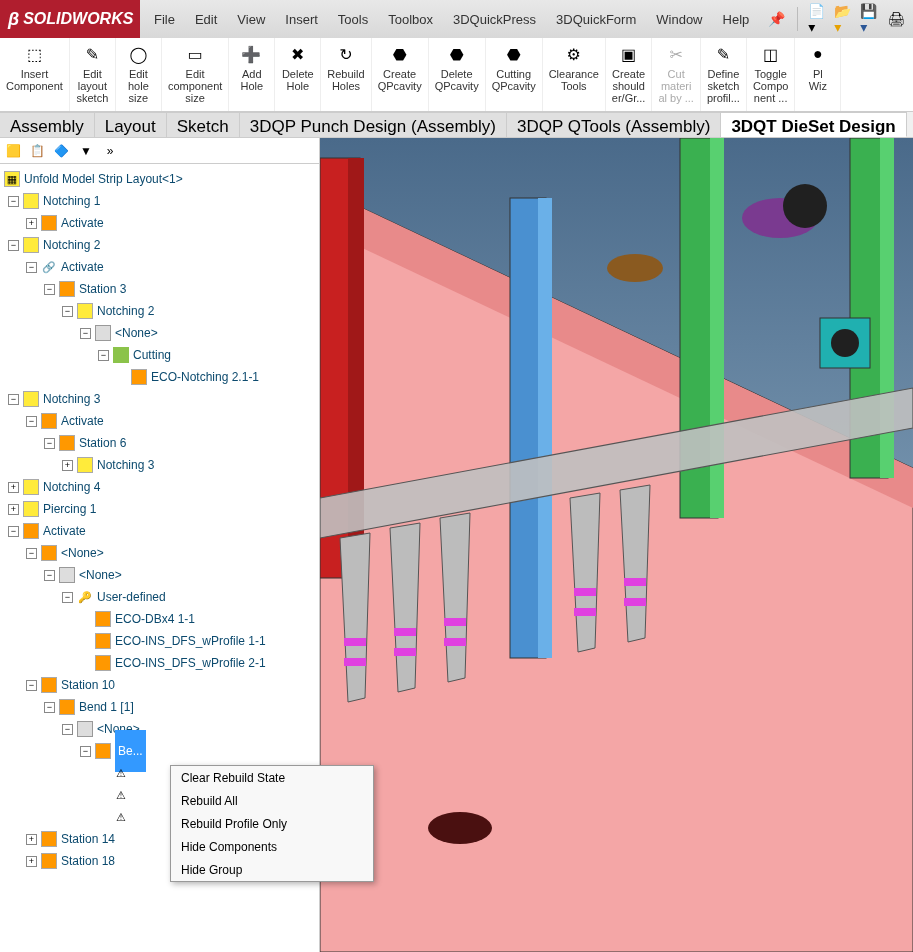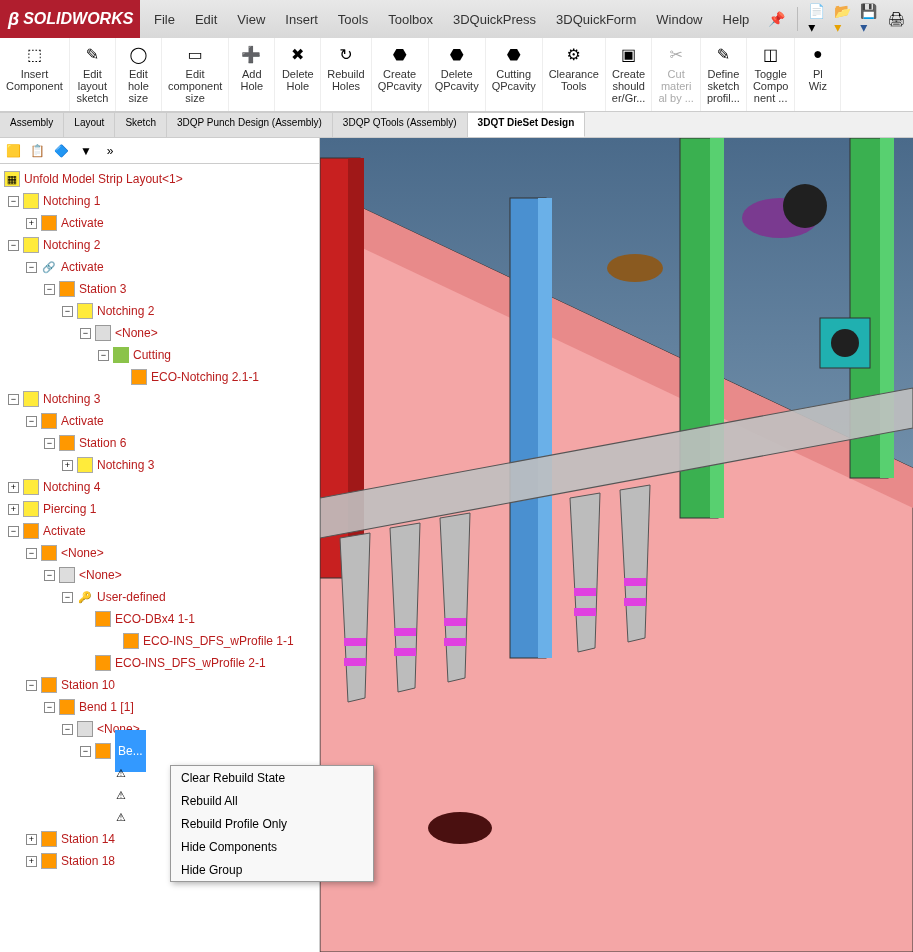--- a/index.html
+++ b/index.html
@@ -18,39 +18,39 @@
 
 .ribbon { height: 74px; background: #fff; border-bottom: 1px solid #ccc; display: flex; }
 .ribbon-item { display: flex; flex-direction: column; align-items: center; justify-content: flex-start; padding: 4px 6px 2px; border-right: 1px solid #eee; min-width: 46px; cursor: pointer; }
 .ribbon-item.disabled { color: #aaa; }
 .ribbon-icon { width: 24px; height: 24px; display: flex; align-items: center; justify-content: center; font-size: 16px; margin-bottom: 2px; }
 .ribbon-label { font-size: 11px; color: #333; text-align: center; line-height: 12px; white-space: pre-line; }
 .ribbon-item.disabled .ribbon-label { color: #aaa; }
 
 
 .tabs { height: 26px; background: #f0f0f0; display: flex; border-bottom: 1px solid #ccc; }
-.tab { padding: 4px 10px; font-size: 10px; border-right: 1px solid #ccc; background: #e0e0e0; cursor: pointer; border-top: 1px solid #ccc; }
+.tab { padding: 4px 10px; font-size: 17px; border-right: 1px solid #ccc; background: #e0e0e0; cursor: pointer; border-top: 1px solid #ccc; }
 .tab.active { background: #fff; font-weight: bold; border-bottom: 1px solid #fff; }
 
 
 .main { display: flex; height: calc(100% - 138px); position: relative; }
 .tree-panel { width: 320px; background: #fff; border-right: 1px solid #ccc; overflow: hidden; position: relative; z-index: 2; }
 .tree-toolbar { height: 26px; border-bottom: 1px solid #ccc; display: flex; align-items: center; padding: 0 4px; gap: 4px; }
 .tree-tb-icon { width: 20px; height: 20px; display: flex; align-items: center; justify-content: center; font-size: 12px; }
 .tree-content { padding: 4px 0; font-size: 12px; }
 .tree-row { display: flex; align-items: center; height: 22px; white-space: nowrap; }
 .tree-toggle { width: 11px; height: 11px; border: 1px solid #888; display: flex; align-items: center; justify-content: center; font-size: 9px; line-height: 1; margin-right: 4px; cursor: pointer; }
 .tree-spacer { width: 15px; }
 .tree-icon { width: 16px; height: 16px; margin-right: 4px; display: flex; align-items: center; justify-content: center; font-size: 11px; }
 .tree-icon.yellow { background: #ffeb3b; border: 1px solid #aaa; }
 .tree-icon.orange { background: #ff9800; border: 1px solid #aaa; }
 .tree-icon.gray { background: #ddd; border: 1px solid #999; }
 .tree-icon.green { background: #8bc34a; }
 .tree-icon.link { color: #e67e00; }
-.tree-label { color: #b91c1c; }
+.tree-label { color: #0c4a6e; }
 .tree-label.selected { background: #3399ff; color: #fff; padding: 14px 3px; }
 
 
 .viewport { flex: 1; background: linear-gradient(#4a6a8a, #a8c4d8); position: relative; overflow: hidden; }
 
 
 .context-menu { position: absolute; left: 170px; top: 765px; width: 204px; background: #f8f8f8; border: 1px solid #999; box-shadow: 2px 2px 6px rgba(0,0,0,0.3); z-index: 10; }
 .context-item { height: 23px; display: flex; align-items: center; padding-left: 10px; font-size: 12px; cursor: pointer; }
 
 svg.die { width: 100%; height: 100%; }
@@ -291,21 +291,21 @@
         <div class="tree-row" style="padding-left: 62px;">
           <span class="tree-toggle">−</span>
           <span class="tree-icon ">🔑</span>
           <span class="tree-label">User-defined</span>
         </div>
         <div class="tree-row" style="padding-left: 80px;">
           <span class="tree-spacer"></span>
           <span class="tree-icon orange"></span>
           <span class="tree-label">ECO-DBx4 1-1</span>
         </div>
-        <div class="tree-row" style="padding-left: 80px; margin-left: 28px;">
+        <div class="tree-row" style="padding-left: 80px;">
           <span class="tree-spacer"></span>
           <span class="tree-icon orange"></span>
           <span class="tree-label">ECO-INS_DFS_wProfile 1-1</span>
         </div>
         <div class="tree-row" style="padding-left: 80px;">
           <span class="tree-spacer"></span>
           <span class="tree-icon orange"></span>
           <span class="tree-label">ECO-INS_DFS_wProfile 2-1</span>
         </div>
         <div class="tree-row" style="padding-left: 26px;">

